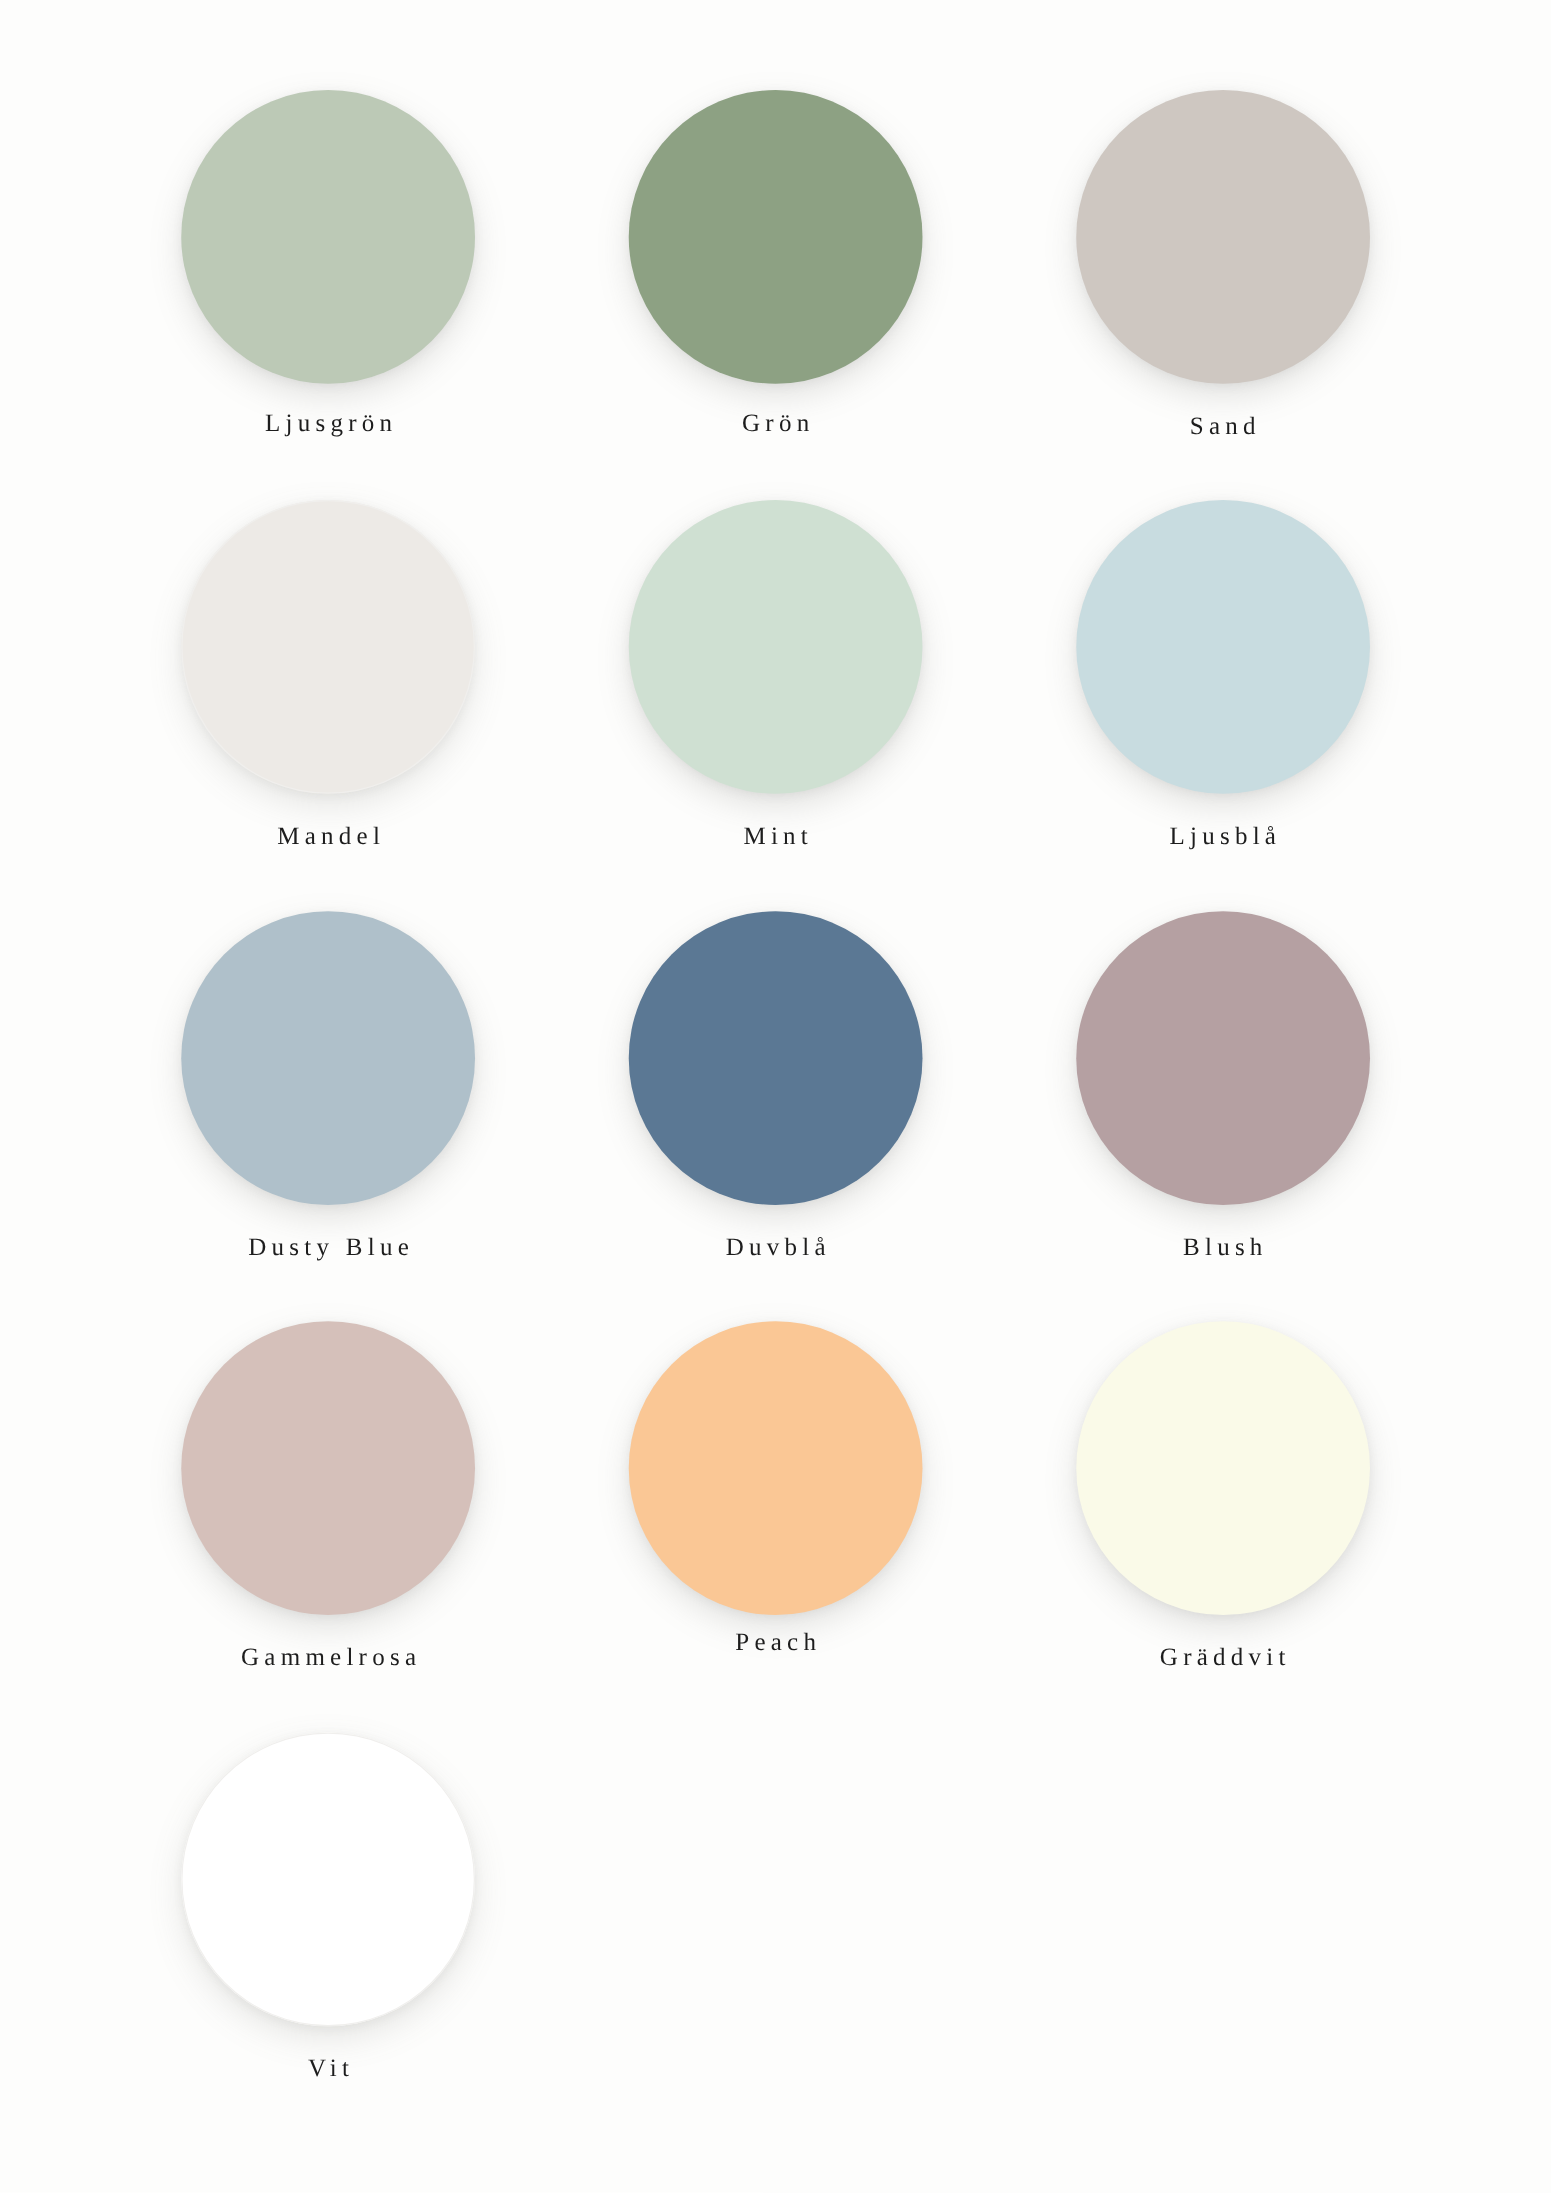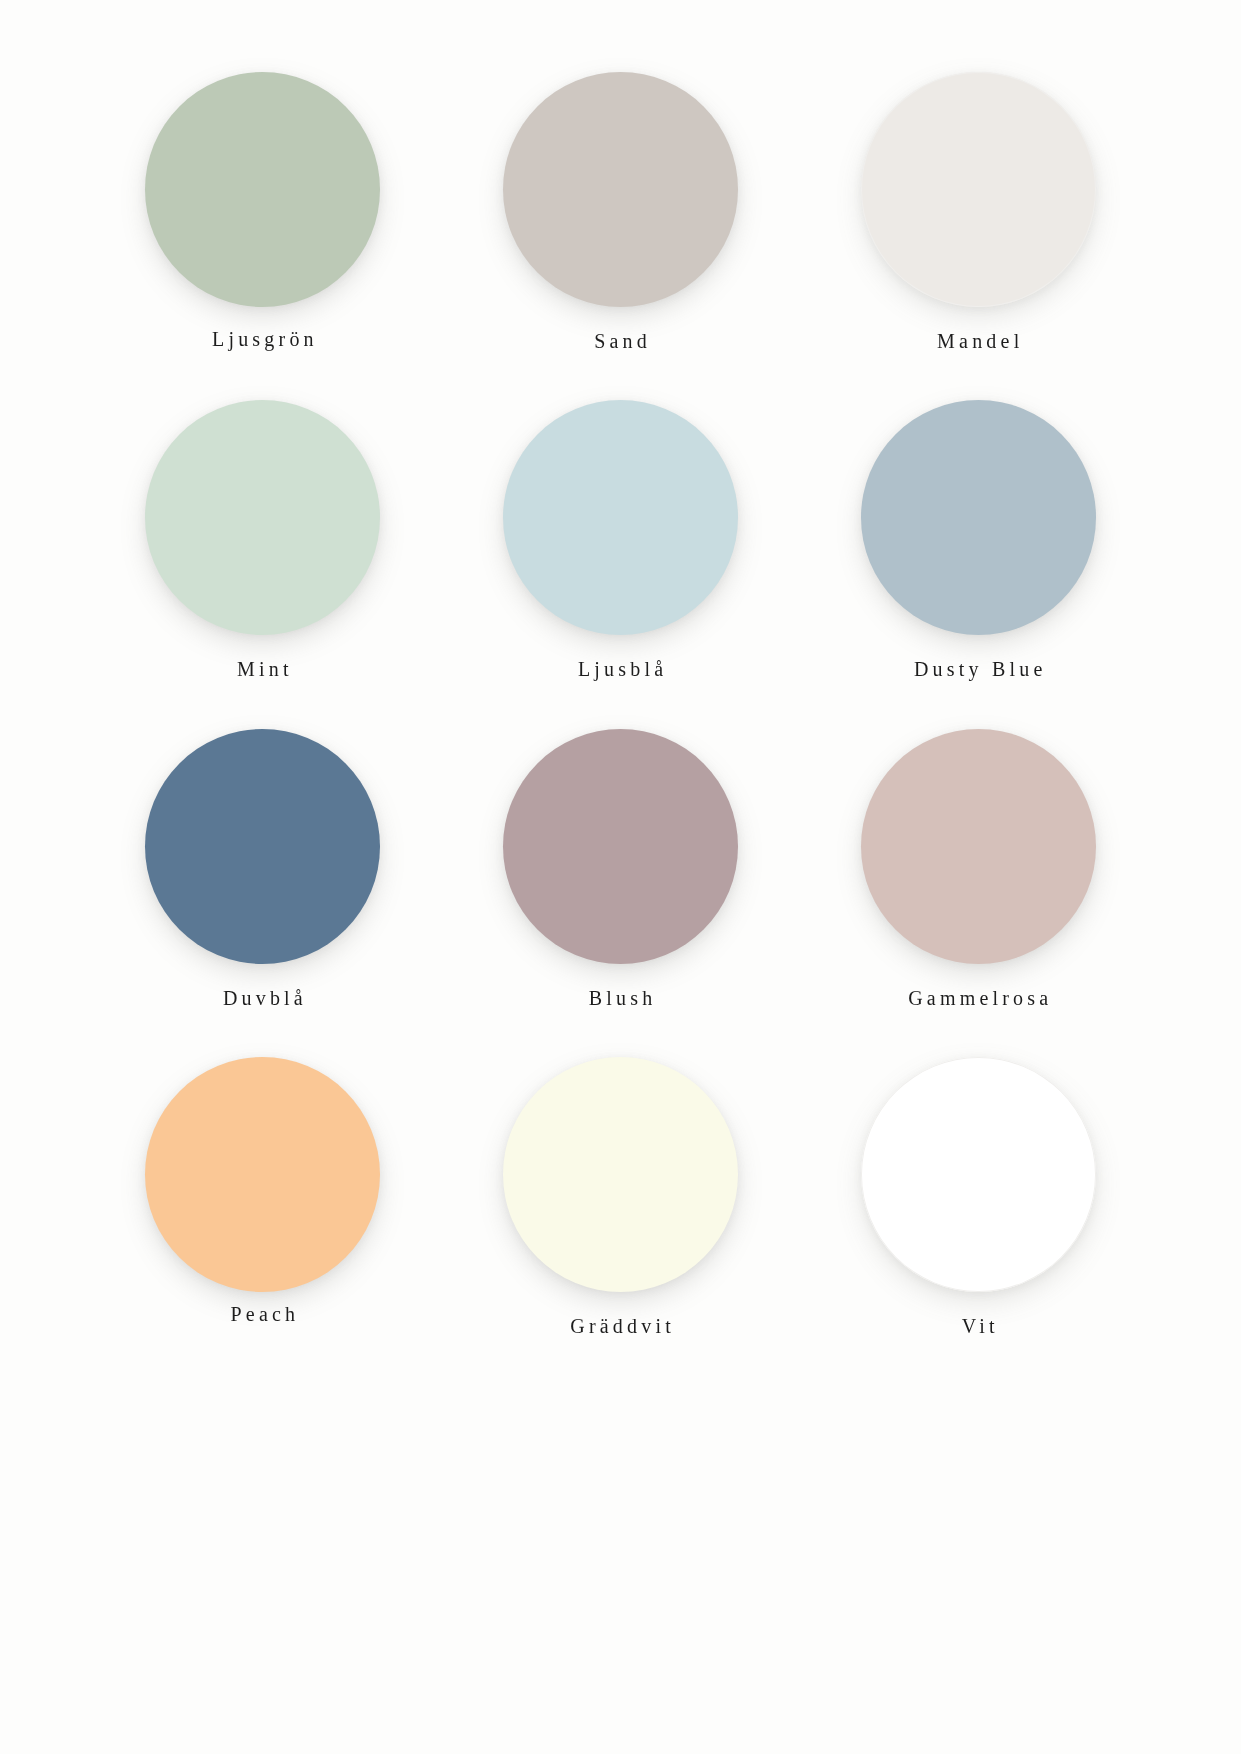--- a/index.html
+++ b/index.html
@@ -80,20 +80,24 @@
 </style>
 </head>
 <body>
 
 <div id="palette-sheet">
   <div id="swatch-grid">
       <div class="swatch-cell" data-row="1">
         <div class="swatch-disc" style="background: rgb(188, 201, 182);"></div>
         <div class="swatch-label">Ljusgrön</div>
       </div>
+      <div class="swatch-cell" data-row="1">
+        <div class="swatch-disc" style="background: rgb(141, 161, 131);"></div>
+        <div class="swatch-label">Grön</div>
+      </div>
       <div class="swatch-cell" data-row="2">
         <div class="swatch-disc" style="background: rgb(206, 199, 193);"></div>
         <div class="swatch-label">Sand</div>
       </div>
       <div class="swatch-cell" data-row="2">
         <div class="swatch-disc has-ring" style="background: rgb(237, 234, 230);"></div>
         <div class="swatch-label">Mandel</div>
       </div>
       <div class="swatch-cell" data-row="2">
         <div class="swatch-disc" style="background: rgb(207, 224, 210);"></div>

